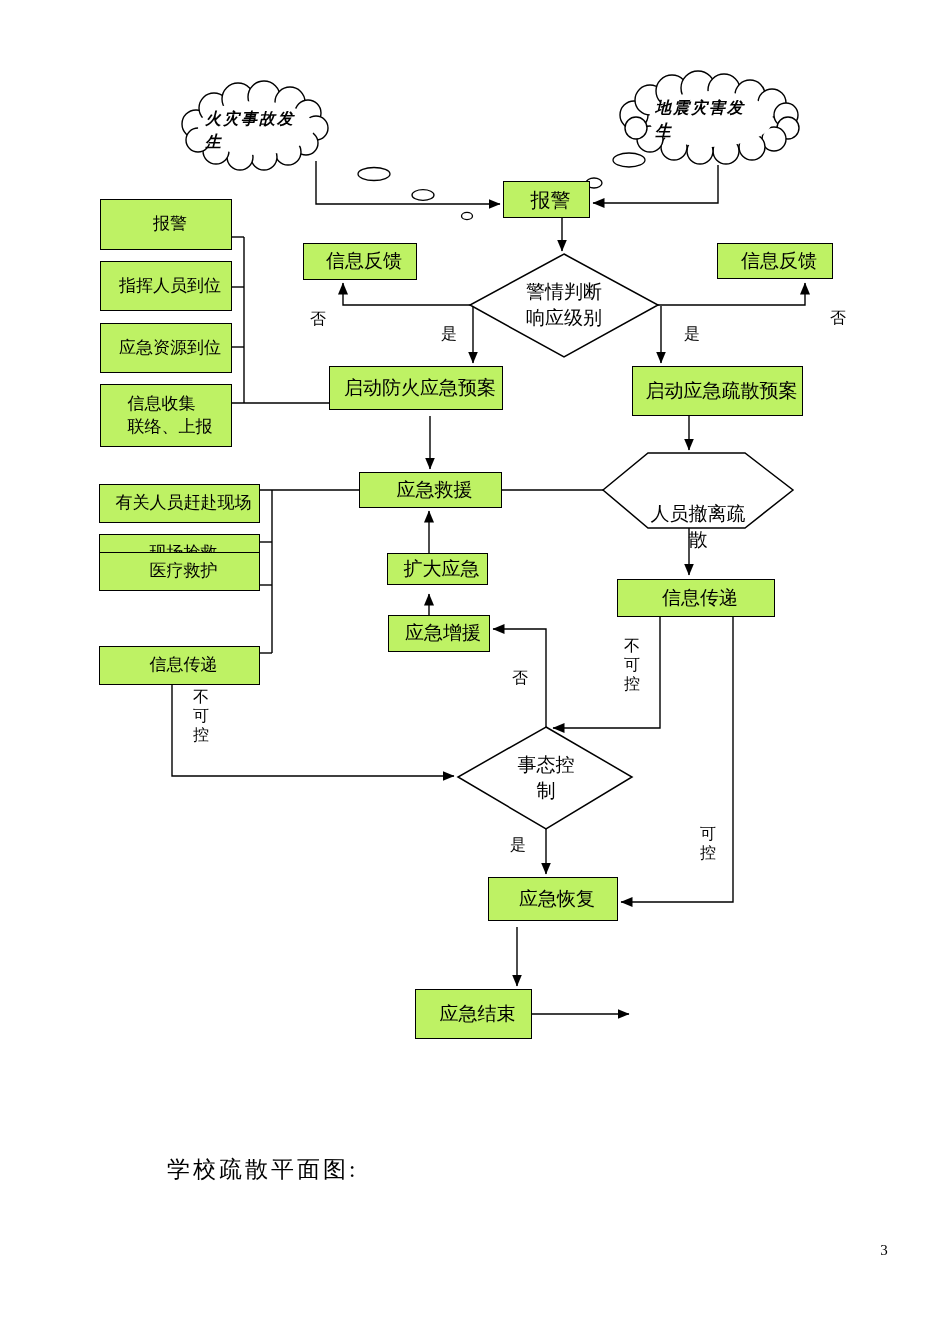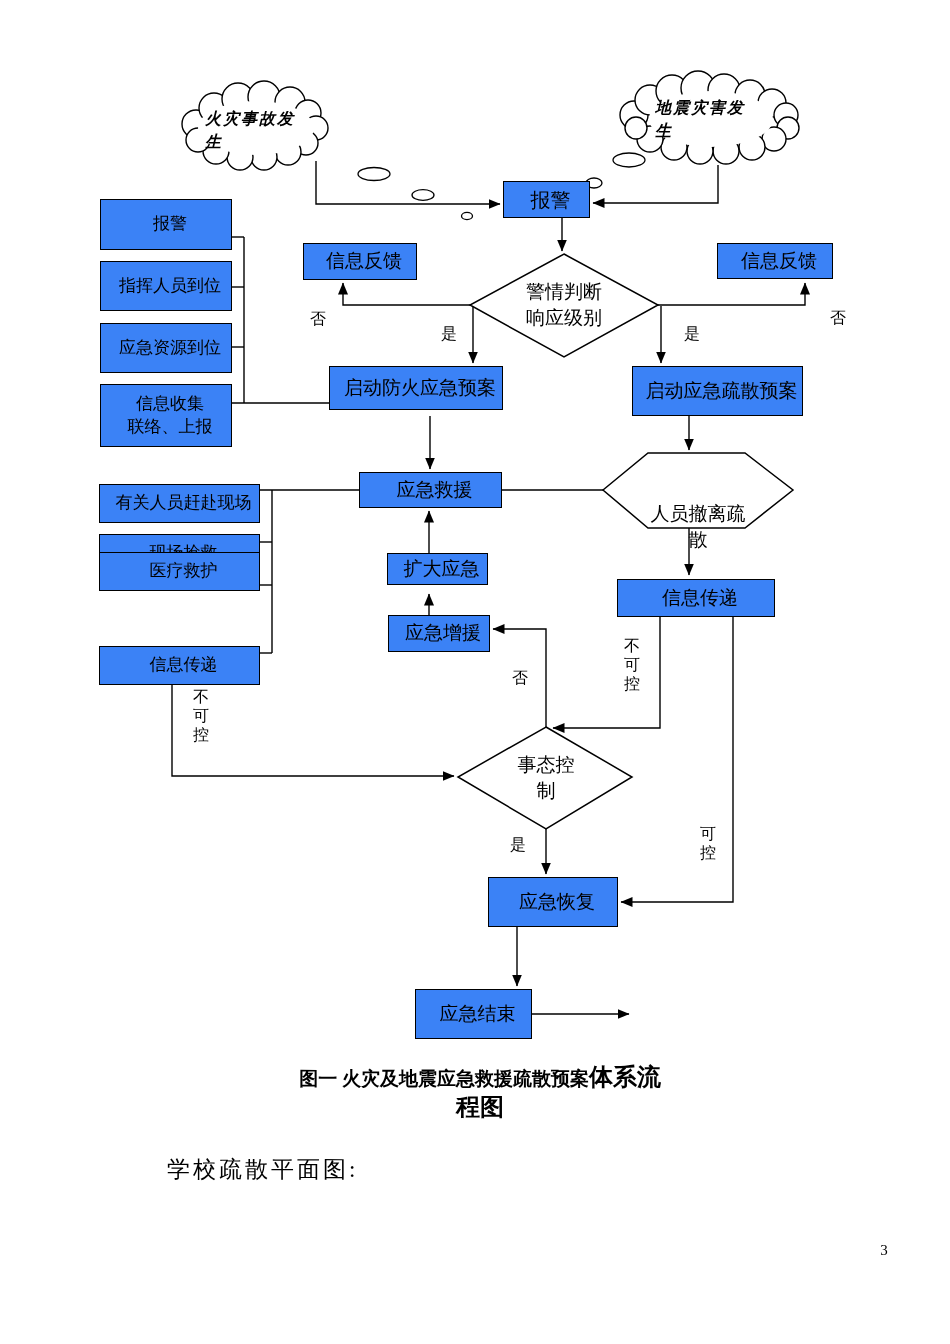--- a/index.html
+++ b/index.html
@@ -9,23 +9,23 @@
     margin:0 auto;
     background:#ffffff;
     font-family:"Liberation Serif","DejaVu Serif",serif;
     color:#000;
     overflow:hidden;
   }
   svg.layer{position:absolute;left:0;top:0;}
   .node{
     position:absolute;
     border:1.5px solid #000;
-    background:#3b82f6;
+    background:#bef264;
     display:flex;align-items:center;justify-content:center;
-    text-align:center;
+    text-align:left;
     font-size:19px;
     line-height:1.3;
     white-space:pre-line;
     box-sizing:border-box;
     padding-left:8px;
   }
   .node.small{font-size:17px;}
   .overlay{
     position:absolute;
     display:flex;align-items:center;justify-content:center;
@@ -183,41 +183,37 @@
   <div class="node small" style="left:99px;top:484px;width:161px;height:39px;">有关人员赶赴现场</div>
   <div class="node small" style="left:99px;top:534px;width:161px;height:39px;">现场抢救</div>
   <div class="node small" style="left:99px;top:552px;width:161px;height:39px;">医疗救护</div>
   <div class="node small" style="left:99px;top:646px;width:161px;height:39px;">信息传递</div>
 
   <div class="node" style="left:617px;top:579px;width:158px;height:38px;">信息传递</div>
 
   <div class="node" style="left:387px;top:553px;width:101px;height:32px;">扩大应急</div>
   <div class="node" style="left:388px;top:615px;width:102px;height:37px;">应急增援</div>
 
-  <div class="node" style="left:488px;top:877px;width:130px;height:50px;">应急恢复</div>
+  <div class="node" style="left:488px;top:877px;width:130px;height:44px;">应急恢复</div>
   <div class="node" style="left:415px;top:989px;width:117px;height:50px;">应急结束</div>
 
   <div class="overlay" style="left:470px;top:276px;width:188px;height:58px;">警情判断
 响应级别</div>
   <div class="overlay" style="left:458px;top:750px;width:176px;height:56px;">事态控
 制</div>
   <div class="overlay" style="left:608px;top:462px;width:180px;height:58px;margin-top:36px;">人员撤离疏
 散</div>
 
   <div class="edge-label" style="left:310px;top:309px;">否</div>
   <div class="edge-label" style="left:441px;top:324px;">是</div>
   <div class="edge-label" style="left:684px;top:324px;">是</div>
   <div class="edge-label" style="left:830px;top:308px;">否</div>
   <div class="edge-label vertical" style="left:193px;top:688px;">不可控</div>
   <div class="edge-label" style="left:512px;top:668px;">否</div>
   <div class="edge-label vertical" style="left:624px;top:637px;">不可控</div>
   <div class="edge-label vertical" style="left:700px;top:825px;">可控</div>
   <div class="edge-label" style="left:510px;top:835px;">是</div>
 
-  <div class="caption">
-    <div><span>图一 火灾及地震应急救援疏散预案</span><span class="cap-big">体系流</span></div>
-    <div class="cap-big">程图</div>
-  </div>
 
   <div class="footer-text">学校疏散平面图:</div>
   <div class="page-number">3</div>
 
 </div>
 
 </body></html>

